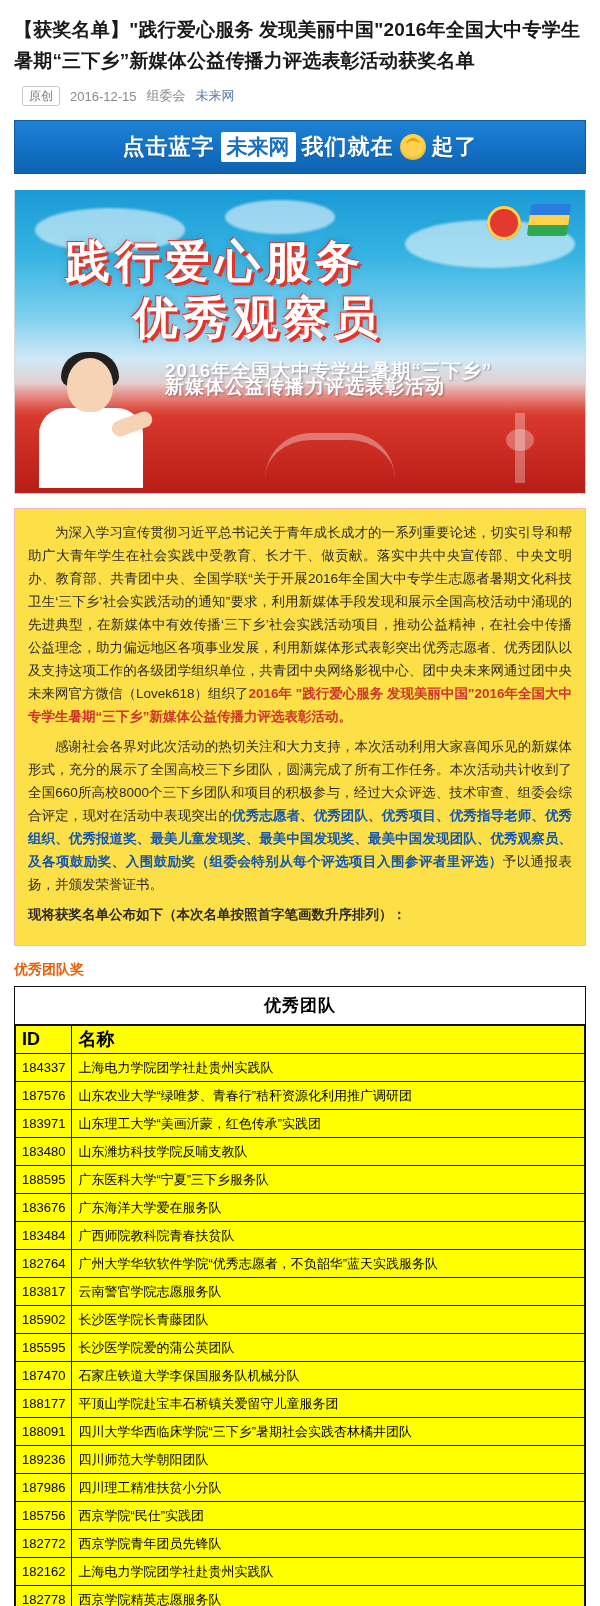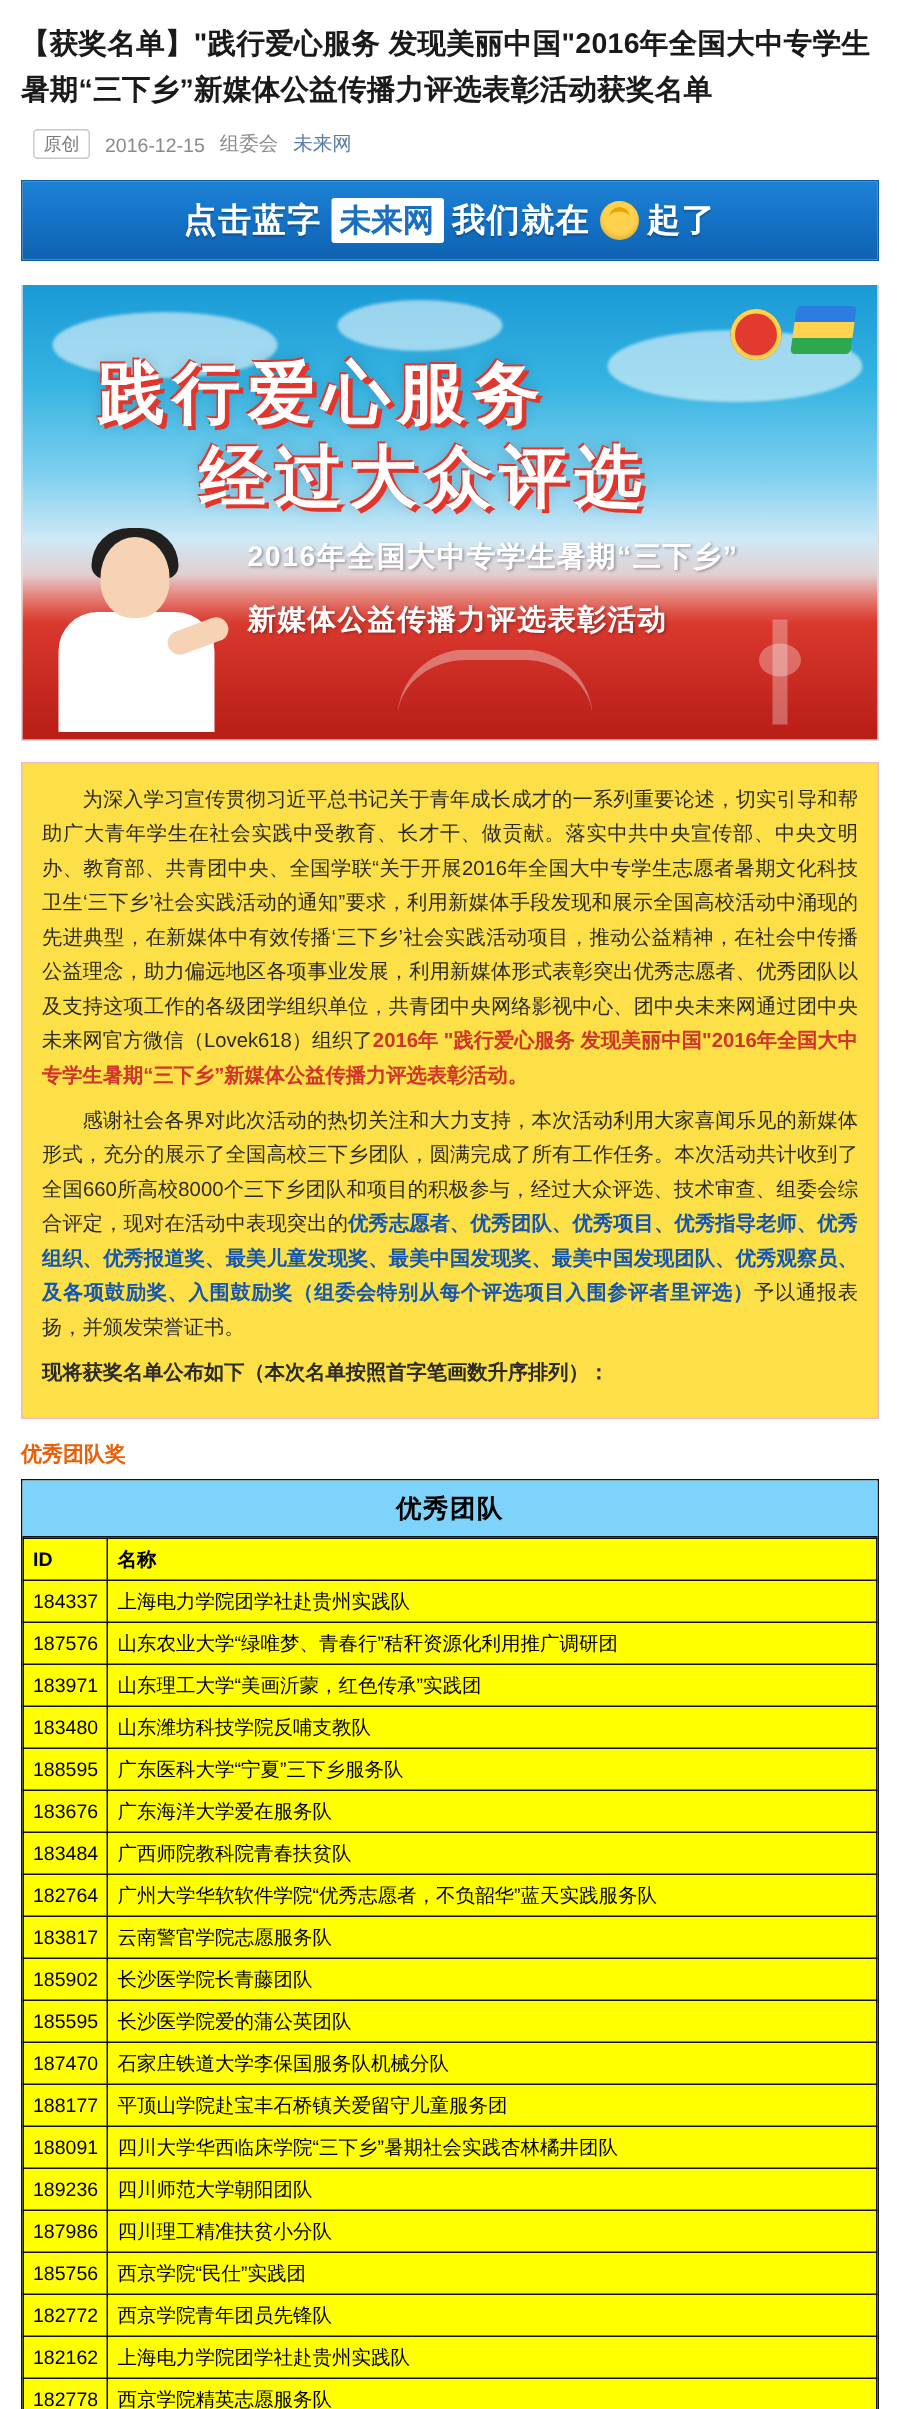--- a/index.html
+++ b/index.html
@@ -142,21 +142,21 @@
     letter-spacing: 5px;
     text-shadow: 3px 3px 0 #e2352b, -1px -1px 0 #e2352b, 0 0 10px rgba(0,0,0,.2);
     font-family:"DejaVu Sans","Liberation Sans",sans-serif;
   }
   .poster-sub1 {
     position:absolute; left:150px; top:168px;
     font-size: 19px; color:#ffffff; font-weight:bold; letter-spacing:1px;
     text-shadow: 1px 1px 2px rgba(0,0,0,.35);
   }
   .poster-sub2 {
-    position:absolute; left:150px; top:210px;
+    position:absolute; left:150px; top:184px;
     font-size: 19px; color:#ffffff; font-weight:bold; letter-spacing:1px;
     text-shadow: 1px 1px 2px rgba(0,0,0,.35);
   }
   .poster-person {
     position:absolute; left:18px; bottom:6px; width:120px; height:135px;
   }
   .pp-head {
     position:absolute; left:34px; top:6px; width:46px; height:54px;
     background:#f6d3b4; border-radius:50% 50% 45% 45%;
   }
@@ -231,35 +231,35 @@
     border-collapse: collapse;
     background: #ffff00;
     font-size: 13px;
   }
   table.award caption {
     caption-side: top;
     font-size: 17px;
     font-weight: bold;
     color: #000;
     padding: 7px 0 7px 0;
-    background: #7dd3fc;
+    background: #ffffff;
     border-bottom: 1px solid #111;
     letter-spacing: 1px;
     text-align: center;
   }
   table.award th, table.award td {
     border: 1px solid #111;
     padding: 4px 6px;
     text-align: left;
     color: #000;
     line-height: 19px;
     white-space: nowrap;
     overflow: hidden;
   }
-  table.award th { font-weight: bold; font-size: 13px; }
+  table.award th { font-weight: bold; font-size: 18px; }
   table.award td.id { width: 52px; }
   .scroll-clip { height: 1606px; }
 </style>
 </head>
 <body>
 
 <div class="page scroll-clip">
 
   <div class="article-title">【获奖名单】"践行爱心服务 发现美丽中国"2016年全国大中专学生暑期“三下乡”新媒体公益传播力评选表彰活动获奖名单</div>
 
@@ -280,21 +280,21 @@
 
   <div class="poster">
     <span class="cloud c1"></span>
     <span class="cloud c2"></span>
     <span class="cloud c3"></span>
 
     <div class="badge-l"></div>
     <div class="badge-r"></div>
 
     <div class="poster-h1">践行爱心服务</div>
-    <div class="poster-h2">经过大众评选</div>
+    <div class="poster-h2">优秀观察员</div>
 
     <div class="skyline"></div>
     <div class="arch"></div>
     <div class="tower"></div>
 
     <div class="poster-sub1">2016年全国大中专学生暑期“三下乡”</div>
     <div class="poster-sub2">新媒体公益传播力评选表彰活动</div>
 
     <div class="poster-person">
       <span class="pp-body"></span>

